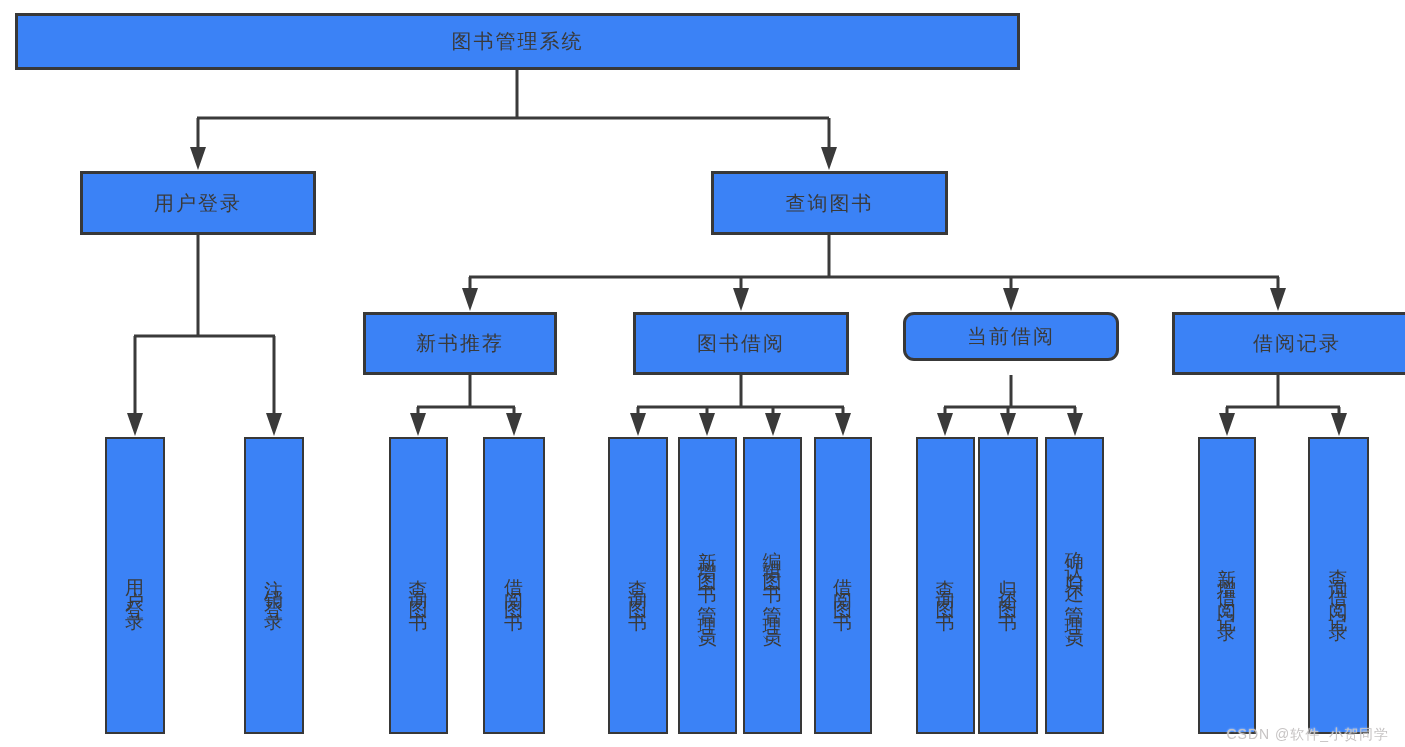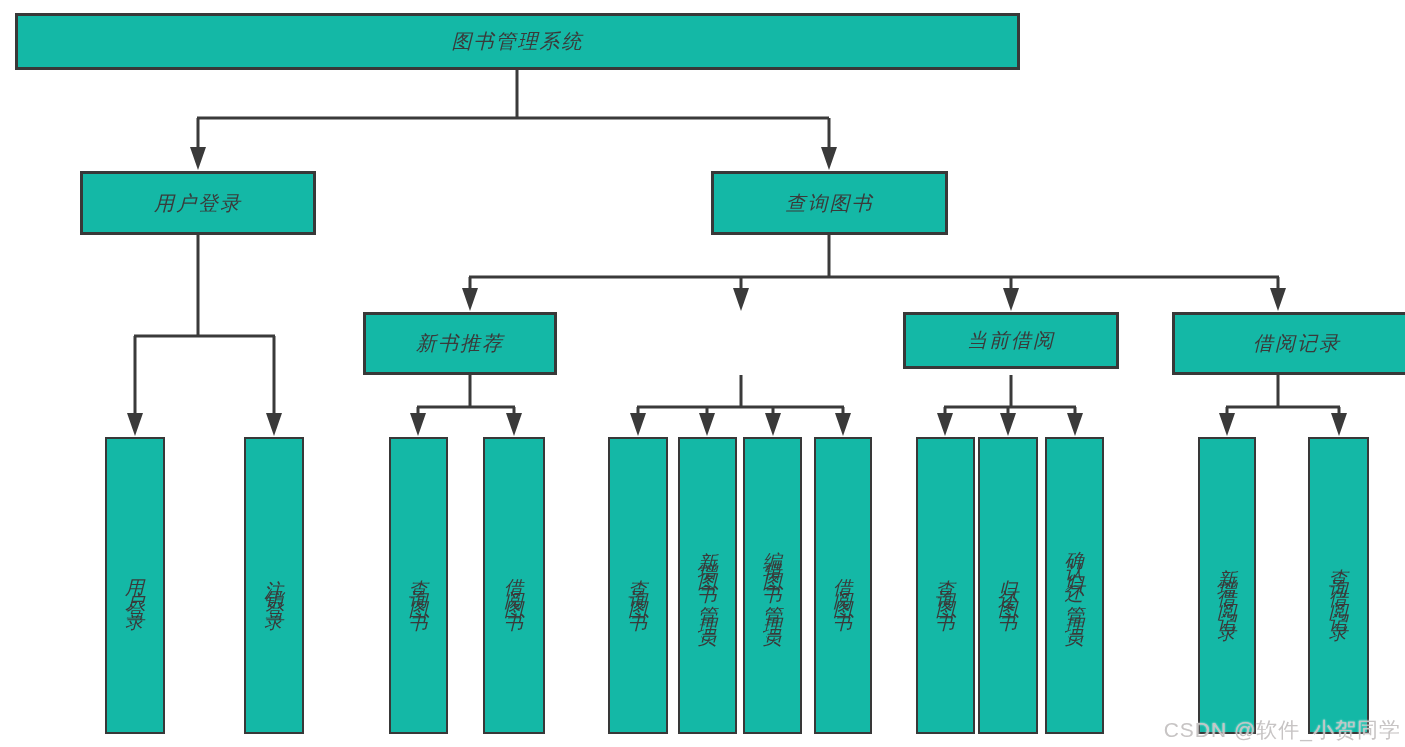--- a/index.html
+++ b/index.html
@@ -7,43 +7,42 @@
     position:relative;
     width:1405px; height:747px;
     background:#ffffff;
     font-family:"Liberation Sans","DejaVu Sans",sans-serif;
     color:#3a3a3a;
     overflow:hidden;
   }
   .wires { position:absolute; left:0; top:0; width:1405px; height:747px; }
   .node {
     position:absolute;
-    background:#14b8a6;
+    background:#3b82f6;
     border:3px solid #383838;
     box-sizing:border-box;
     display:flex; align-items:center; justify-content:center;
     font-size:20px;
     letter-spacing:2px;
     white-space:nowrap;
     z-index:2;
-    font-style:italic;
   }
   .node.leaf { border-width:2px; }
   .leaf .vtext {
     writing-mode:vertical-rl;
     text-orientation:mixed;
     letter-spacing:11px;
     font-size:19px;
     line-height:1;
     white-space:normal;
   }
   .watermark {
     position:absolute;
-    right:4px; bottom:3px;
-    font-size:21px;
+    right:16px; bottom:3px;
+    font-size:14px;
     color:#c7c4c4;
     letter-spacing:1px;
     z-index:5;
     text-shadow:0 0 2px rgba(255,255,255,0.9);
   }
 </style>
 </head>
 <body>
 
 <div class="canvas">
@@ -87,21 +86,22 @@
       <polygon points="1331,413 1347,413 1339,436"></polygon>
     </g>
   </svg>
 
   <div class="node" style="left:15px; top:13px; width:1005px; height:57px;">图书管理系统</div>
 
   <div class="node" style="left:80px; top:171px; width:236px; height:64px;">用户登录</div>
   <div class="node" style="left:711px; top:171px; width:237px; height:64px;">查询图书</div>
 
   <div class="node" style="left:363px; top:312px; width:194px; height:63px;">新书推荐</div>
-  <div class="node" style="left:903px; top:312px; width:216px; height:57px;">当前借阅</div>
+  <div class="node" style="left:633px; top:312px; width:216px; height:63px;">图书借阅</div>
+  <div class="node" style="left:903px; top:312px; width:216px; height:49px;border-radius:11px;">当前借阅</div>
   <div class="node" style="left:1172px; top:312px; width:250px; height:63px;">借阅记录</div>
 
   <div class="node leaf" style="left:105px; top:437px; width:60px; height:297px;">
     <span class="vtext">用户登录</span>
   </div>
   <div class="node leaf" style="left:244px; top:437px; width:60px; height:297px;">
     <span class="vtext">注销登录</span>
   </div>
 
   <div class="node leaf" style="left:389px; top:437px; width:59px; height:297px;">

